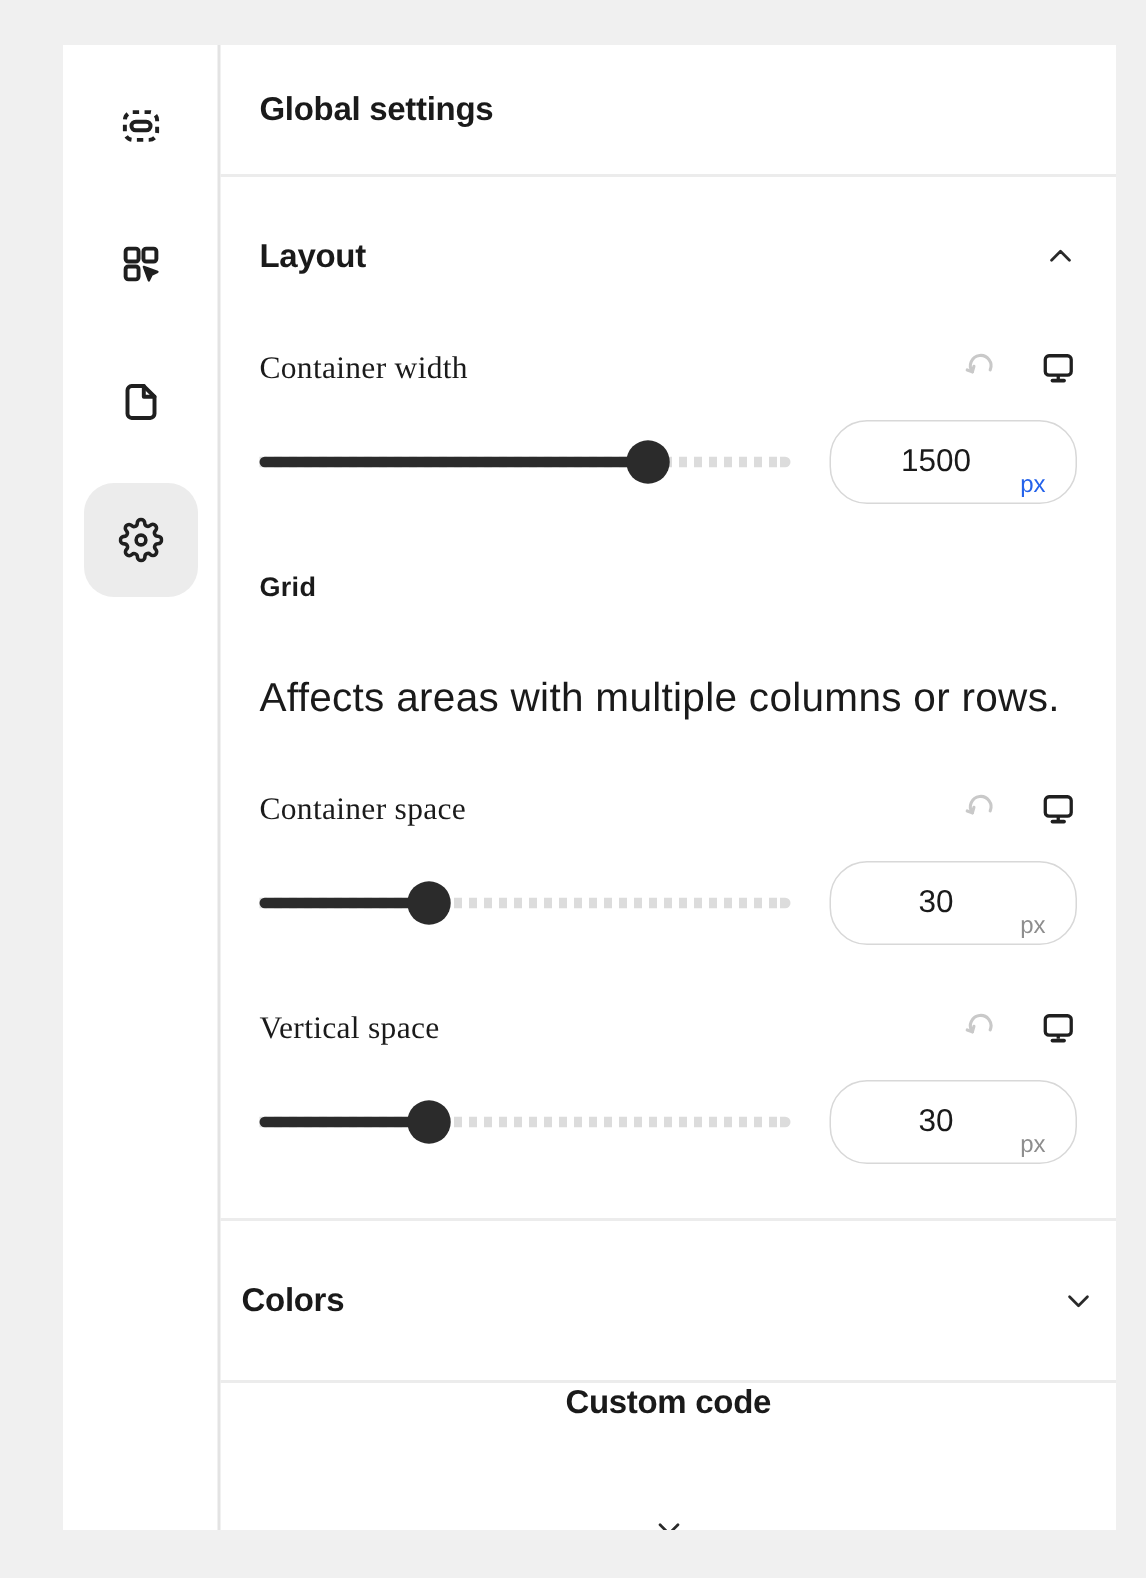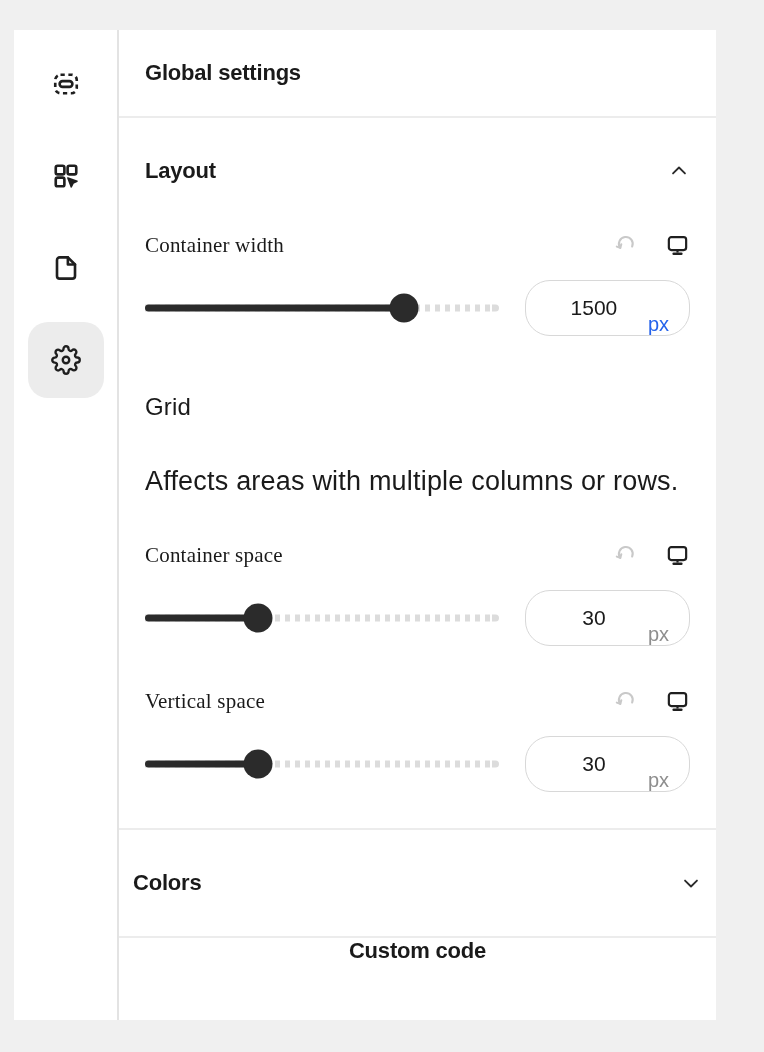--- a/index.html
+++ b/index.html
@@ -6,21 +6,21 @@
   html, body { margin: 0; padding: 0; }
   body {
     width: 764px; height: 1052px;
     background: var(--page-bg, #f0f0f0);
     font-family: "Liberation Sans", sans-serif;
     color: var(--text-primary, #1a1a1a);
     position: relative;
     overflow: hidden;
   }
   .panel {
-    position: absolute; left: 14px; top: 30px;
+    position: absolute; left: 42px; top: 30px;
     width: 702px; height: 990px;
     background: var(--panel-bg, #fff);
     display: flex;
     overflow: hidden;
   }
   
   .sidebar {
     width: 105px;
     border-right: 2px solid var(--sidebar-divider, #e3e3e3);
     padding-top: 16px;
@@ -100,23 +100,23 @@
   }
   .value-box {
     width: 165px; height: 56px; flex: none;
     border: 1.5px solid var(--input-border, #d8d8d8);
     border-radius: 25px;
     background: var(--panel-bg, #fff);
     display: flex; align-items: center;
     padding: 0 20px;
   }
   .value { flex: 1; text-align: center; font-size: 21px; color: var(--text-primary, #1a1a1a); }
-  .unit { font-size: 20px; margin-left: 6px; margin-top: 32px; }
-
-  .grid-heading { margin: 52px 0 0; font-size: 24px; font-weight: 400; height: 38px; line-height: 38px; letter-spacing: 0.2px; }
+  .unit { font-size: 16px; margin-left: 6px; margin-top: 32px; }
+
+  .grid-heading { margin: 36px 0 0; font-size: 18px; font-weight: 700; height: 38px; line-height: 38px; letter-spacing: 0.2px; }
   .grid-desc { margin: 36px 0 0; font-size: 27px; height: 38px; line-height: 38px; letter-spacing: 0.2px; white-space: nowrap; }
 
   .section-collapsed {
     height: 108px; flex: none;
     display: flex; justify-content: space-between; align-items: center;
     padding: 0 14px;
     border-bottom: 2px solid var(--divider, #ececec);
     cursor: pointer;
     text-align: right;
   }

